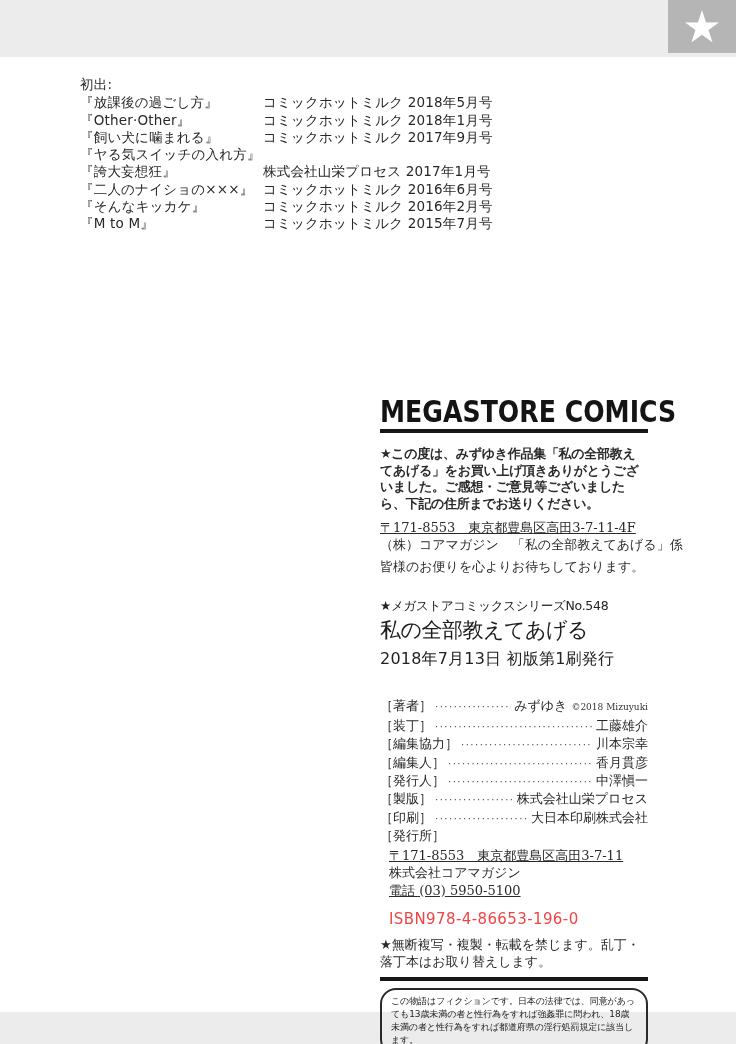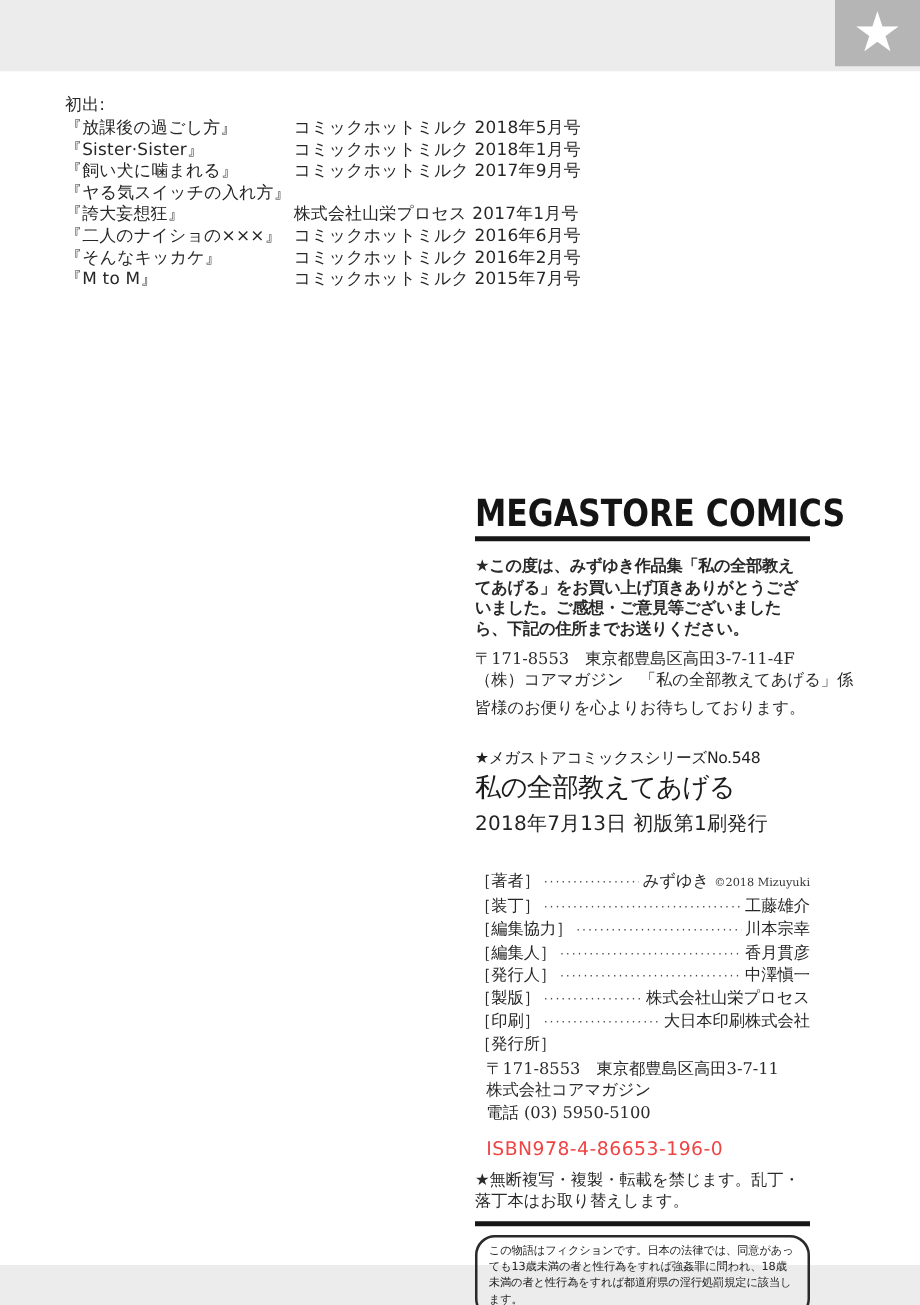--- a/index.html
+++ b/index.html
@@ -15,37 +15,37 @@
   }
   .top-band { position: absolute; left: 0; top: 0; width: 736px; height: 57px; background: #ececec; }
   .star-box {
     position: absolute; left: 668px; top: 0; width: 68px; height: 53px;
     background: #b5b5b5; display: flex; align-items: center; justify-content: center;
   }
   .star-box .star { color: #ffffff; font-size: 44px; line-height: 1; }
   .bottom-band { position: absolute; left: 0; top: 1012px; width: 736px; height: 32px; background: #ececec; }
 
   
-  .first-pub { position: absolute; left: 52px; top: 76px; font-size: 13.5px; line-height: 17.3px; letter-spacing: 0.2px; color: #272727; }
+  .first-pub { position: absolute; left: 80px; top: 76px; font-size: 13.5px; line-height: 17.3px; letter-spacing: 0.2px; color: #272727; }
   .fp-heading { margin-bottom: 1px; }
   .fp-row { display: flex; }
   .fp-title { flex: 0 0 183px; width: 183px; white-space: nowrap; }
   .fp-mag { white-space: nowrap; }
 
   
   .colophon { position: absolute; left: 380px; top: 396px; width: 268px; }
   .logo {
     font-weight: bold; font-size: 30px; line-height: 31px; color: #141414;
     white-space: nowrap; transform: scaleX(0.84); transform-origin: left center;
   }
   .logo-rule { margin-top: 2px; height: 2px; border-top: 3px solid #161616; border-bottom: 1px solid #161616; }
   .intro { margin: 13px 0 0 0; font-size: 13px; line-height: 16.6px; letter-spacing: -0.3px; font-weight: bold; }
   .addr1 { margin-top: 7px; font-size: 13px; line-height: 17px; white-space: nowrap; }
   .addr2 { font-size: 13px; line-height: 17px; white-space: nowrap; }
-  .serif { font-family: "DejaVu Serif", "Liberation Serif", serif; }
+  .serif { font-family: "DejaVu Serif", "Liberation Serif", serif; text-decoration: underline; }
   .closing { margin-top: 5px; font-size: 13px; line-height: 17px; }
   .series { margin-top: 23px; font-size: 12.5px; letter-spacing: -0.3px; color: #222; }
   .book-title { margin: 2px 0 0 0; font-size: 21px; font-weight: normal; letter-spacing: -0.5px; line-height: 27px; color: #1c1c1c; }
   .pdate { margin-top: 5px; font-size: 16px; letter-spacing: 0.2px; color: #222; }
 
   .credits { margin-top: 27px; font-size: 13px; color: #272727; }
   .credit-row { display: flex; align-items: baseline; line-height: 17.4px; white-space: nowrap; }
   .credit-label { flex: 0 0 auto; }
   .leader { flex: 1 1 auto; overflow: hidden; margin: 0 3px; color: #4a4a4a; font-size: 10px; }
   .leader::after { content: "·························································································"; letter-spacing: 1.5px; }
@@ -70,21 +70,21 @@
   </div>
   <div class="bottom-band"></div>
 
   <section class="first-pub">
     <div class="fp-heading">初出:</div>
     <div class="fp-row">
       <span class="fp-title">『放課後の過ごし方』</span>
       <span class="fp-mag">コミックホットミルク 2018年5月号</span>
     </div>
     <div class="fp-row">
-      <span class="fp-title">『Sister·Sister』</span>
+      <span class="fp-title">『Other·Other』</span>
       <span class="fp-mag">コミックホットミルク 2018年1月号</span>
     </div>
     <div class="fp-row">
       <span class="fp-title">『飼い犬に噛まれる』</span>
       <span class="fp-mag">コミックホットミルク 2017年9月号</span>
     </div>
     <div class="fp-row">
       <span class="fp-title">『ヤる気スイッチの入れ方』</span>
     </div>
     <div class="fp-row">

